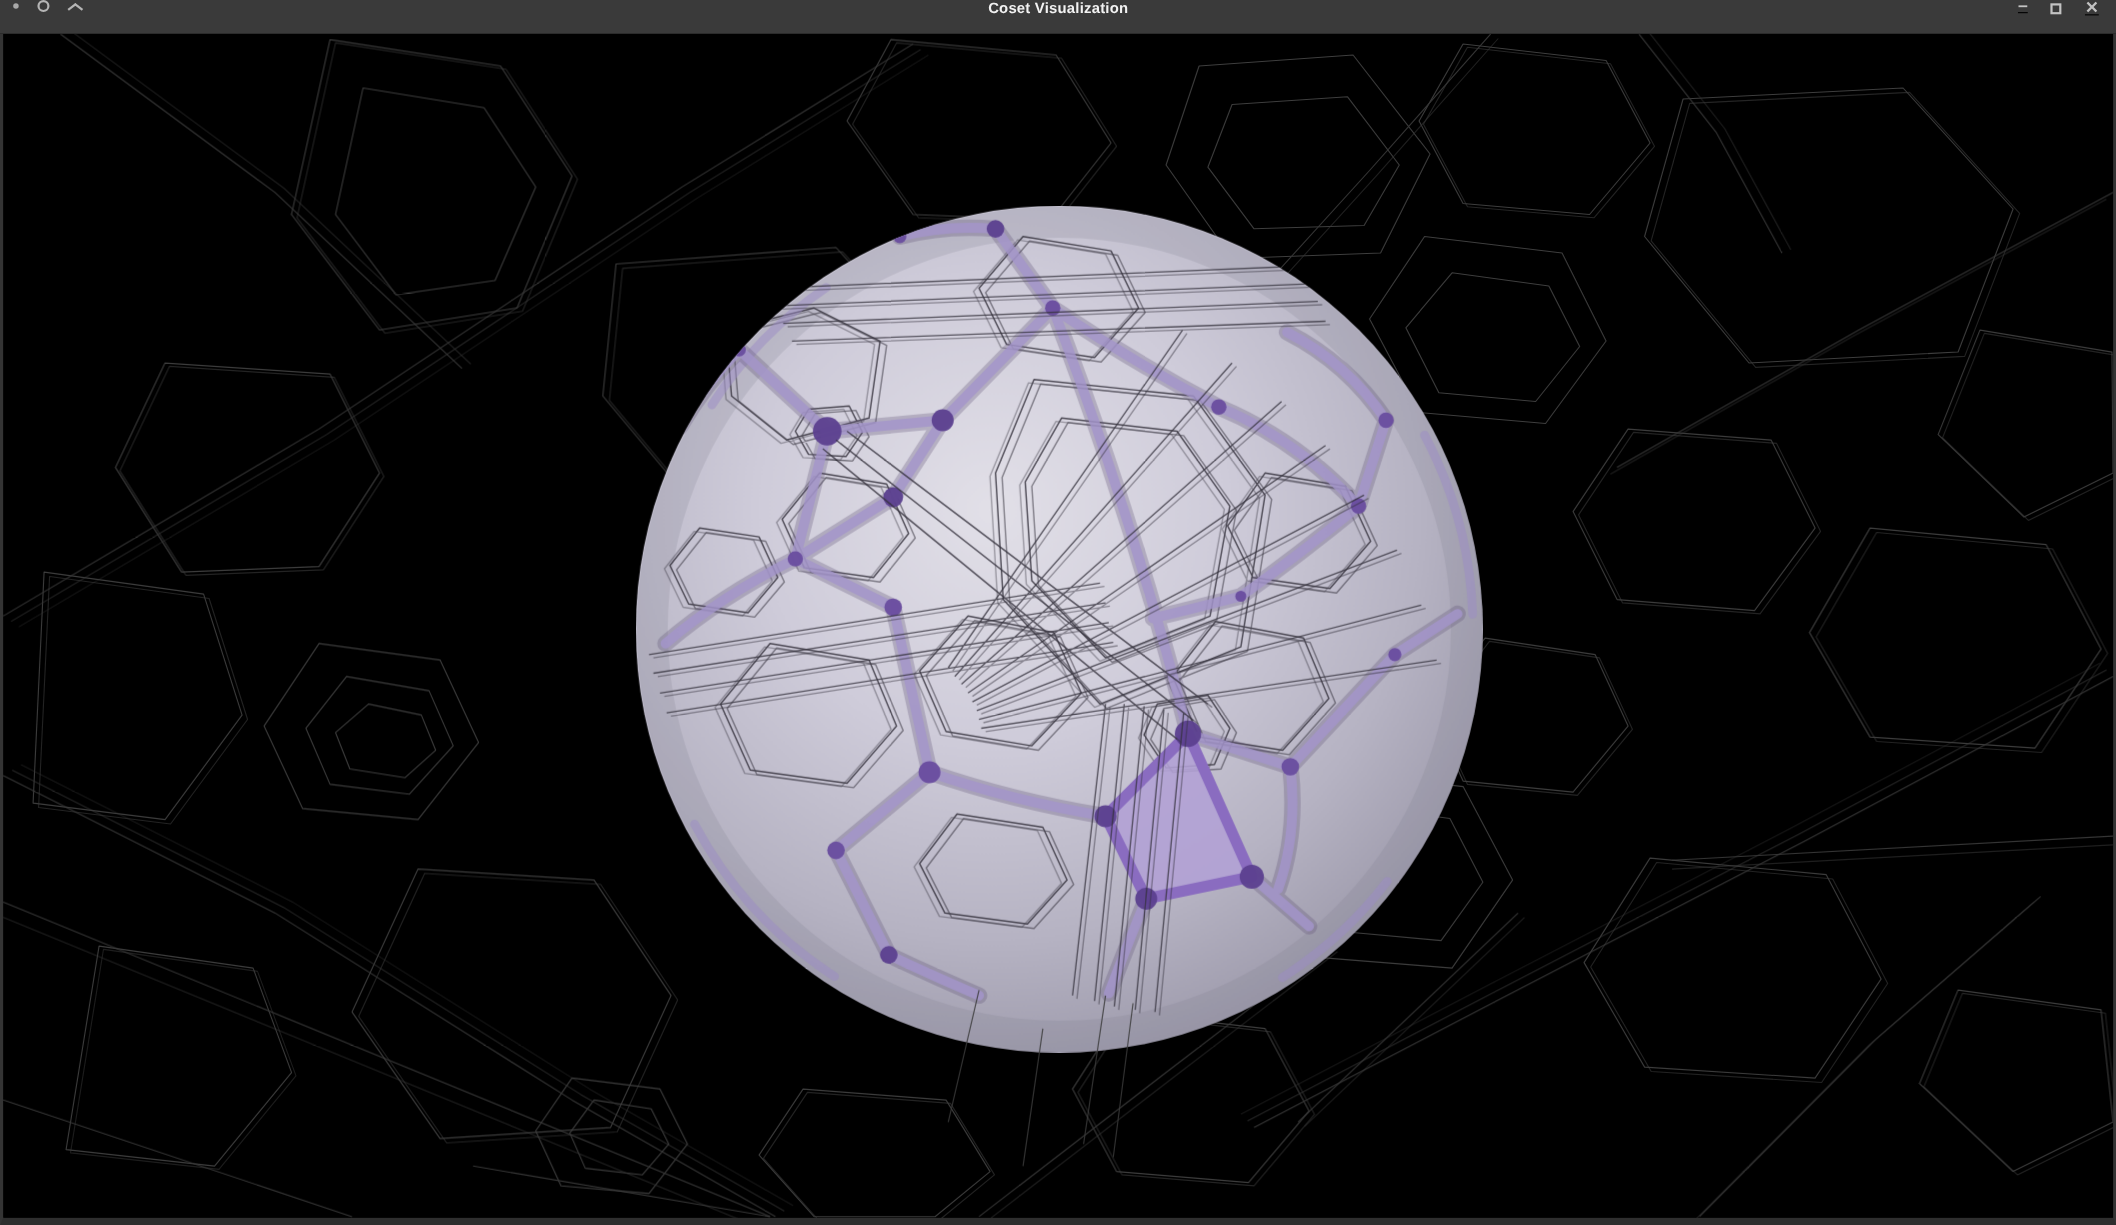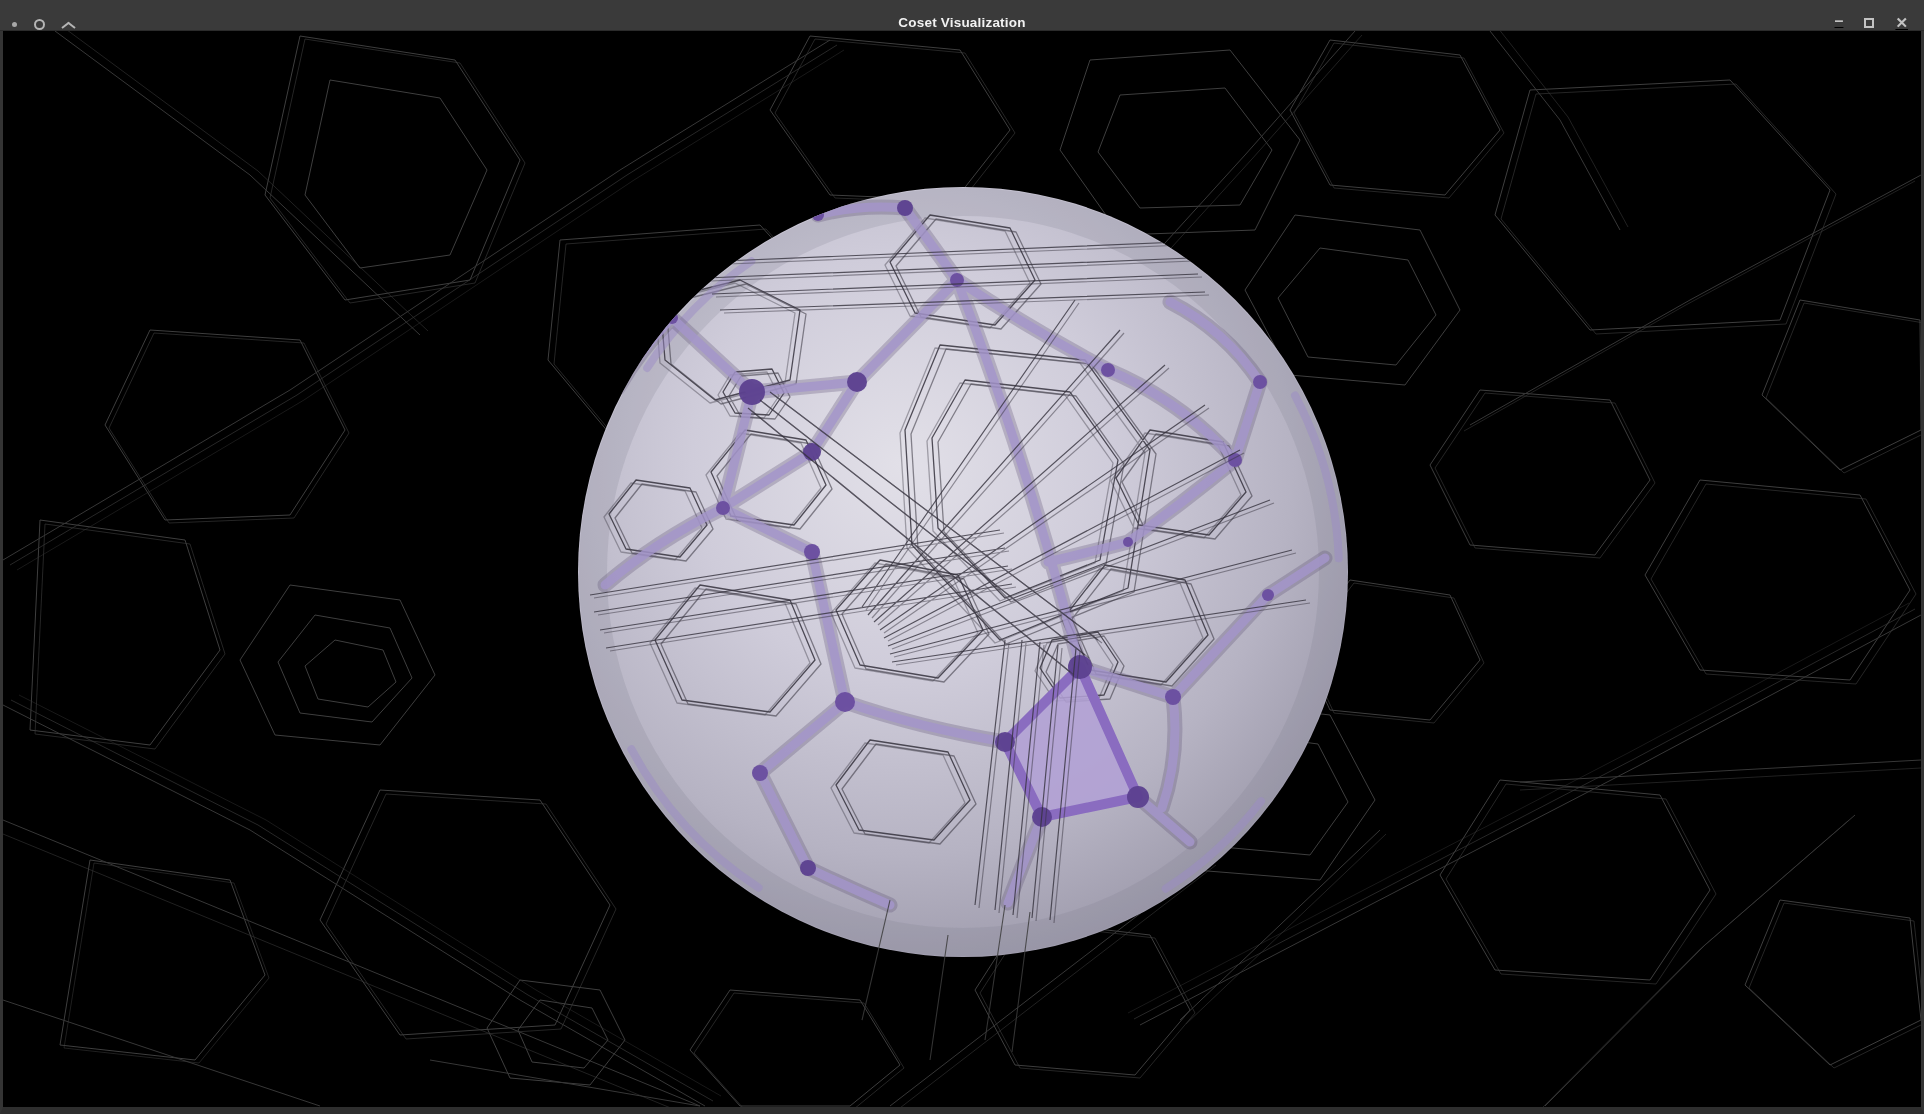--- a/index.html
+++ b/index.html
@@ -1,20 +1,20 @@
 <!DOCTYPE html>
 <html><head>
 <meta charset="utf-8">
 <style>
   html,body{margin:0;padding:0;background:#000;}
   .window{position:relative;width:1924px;height:1114px;overflow:hidden;
           font-family:"Liberation Sans",sans-serif;background:#000;}
   
   .titlebar{position:absolute;top:0;left:0;width:100%;height:31px;background:#3a3a3a;
-            display:flex;align-items:flex-end;box-sizing:border-box;border-bottom:1px solid #2b2b2b;text-decoration:underline;}
+            display:flex;align-items:flex-start;box-sizing:border-box;border-bottom:1px solid #2b2b2b;text-decoration:underline;}
   .tb-left{display:flex;align-items:center;gap:17px;margin-left:12px;flex:0 0 auto;}
   .tb-title{position:absolute;left:0;right:0;text-align:center;color:#f2f2f2;
             font-size:13.5px;font-weight:bold;letter-spacing:.2px;pointer-events:none;}
   .tb-right{display:flex;align-items:center;gap:21px;margin-left:auto;margin-right:16px;flex:0 0 auto;}
   .dot{width:5px;height:5px;border-radius:50%;background:#a8a8a8;}
   .ring{width:11px;height:11px;border-radius:50%;border:2px solid #b5b5b5;box-sizing:border-box;}
   .chev{width:13px;height:8px;position:relative;}
   .chev:before{content:"";position:absolute;left:0;top:6px;width:9px;height:2px;background:#b5b5b5;transform:rotate(-38deg);transform-origin:left center;}
   .chev:after{content:"";position:absolute;right:0;top:6px;width:9px;height:2px;background:#b5b5b5;transform:rotate(38deg);transform-origin:right center;}
   .ctrl{color:#c3c3c3;font-size:15px;line-height:15px;font-weight:bold;cursor:default;}

